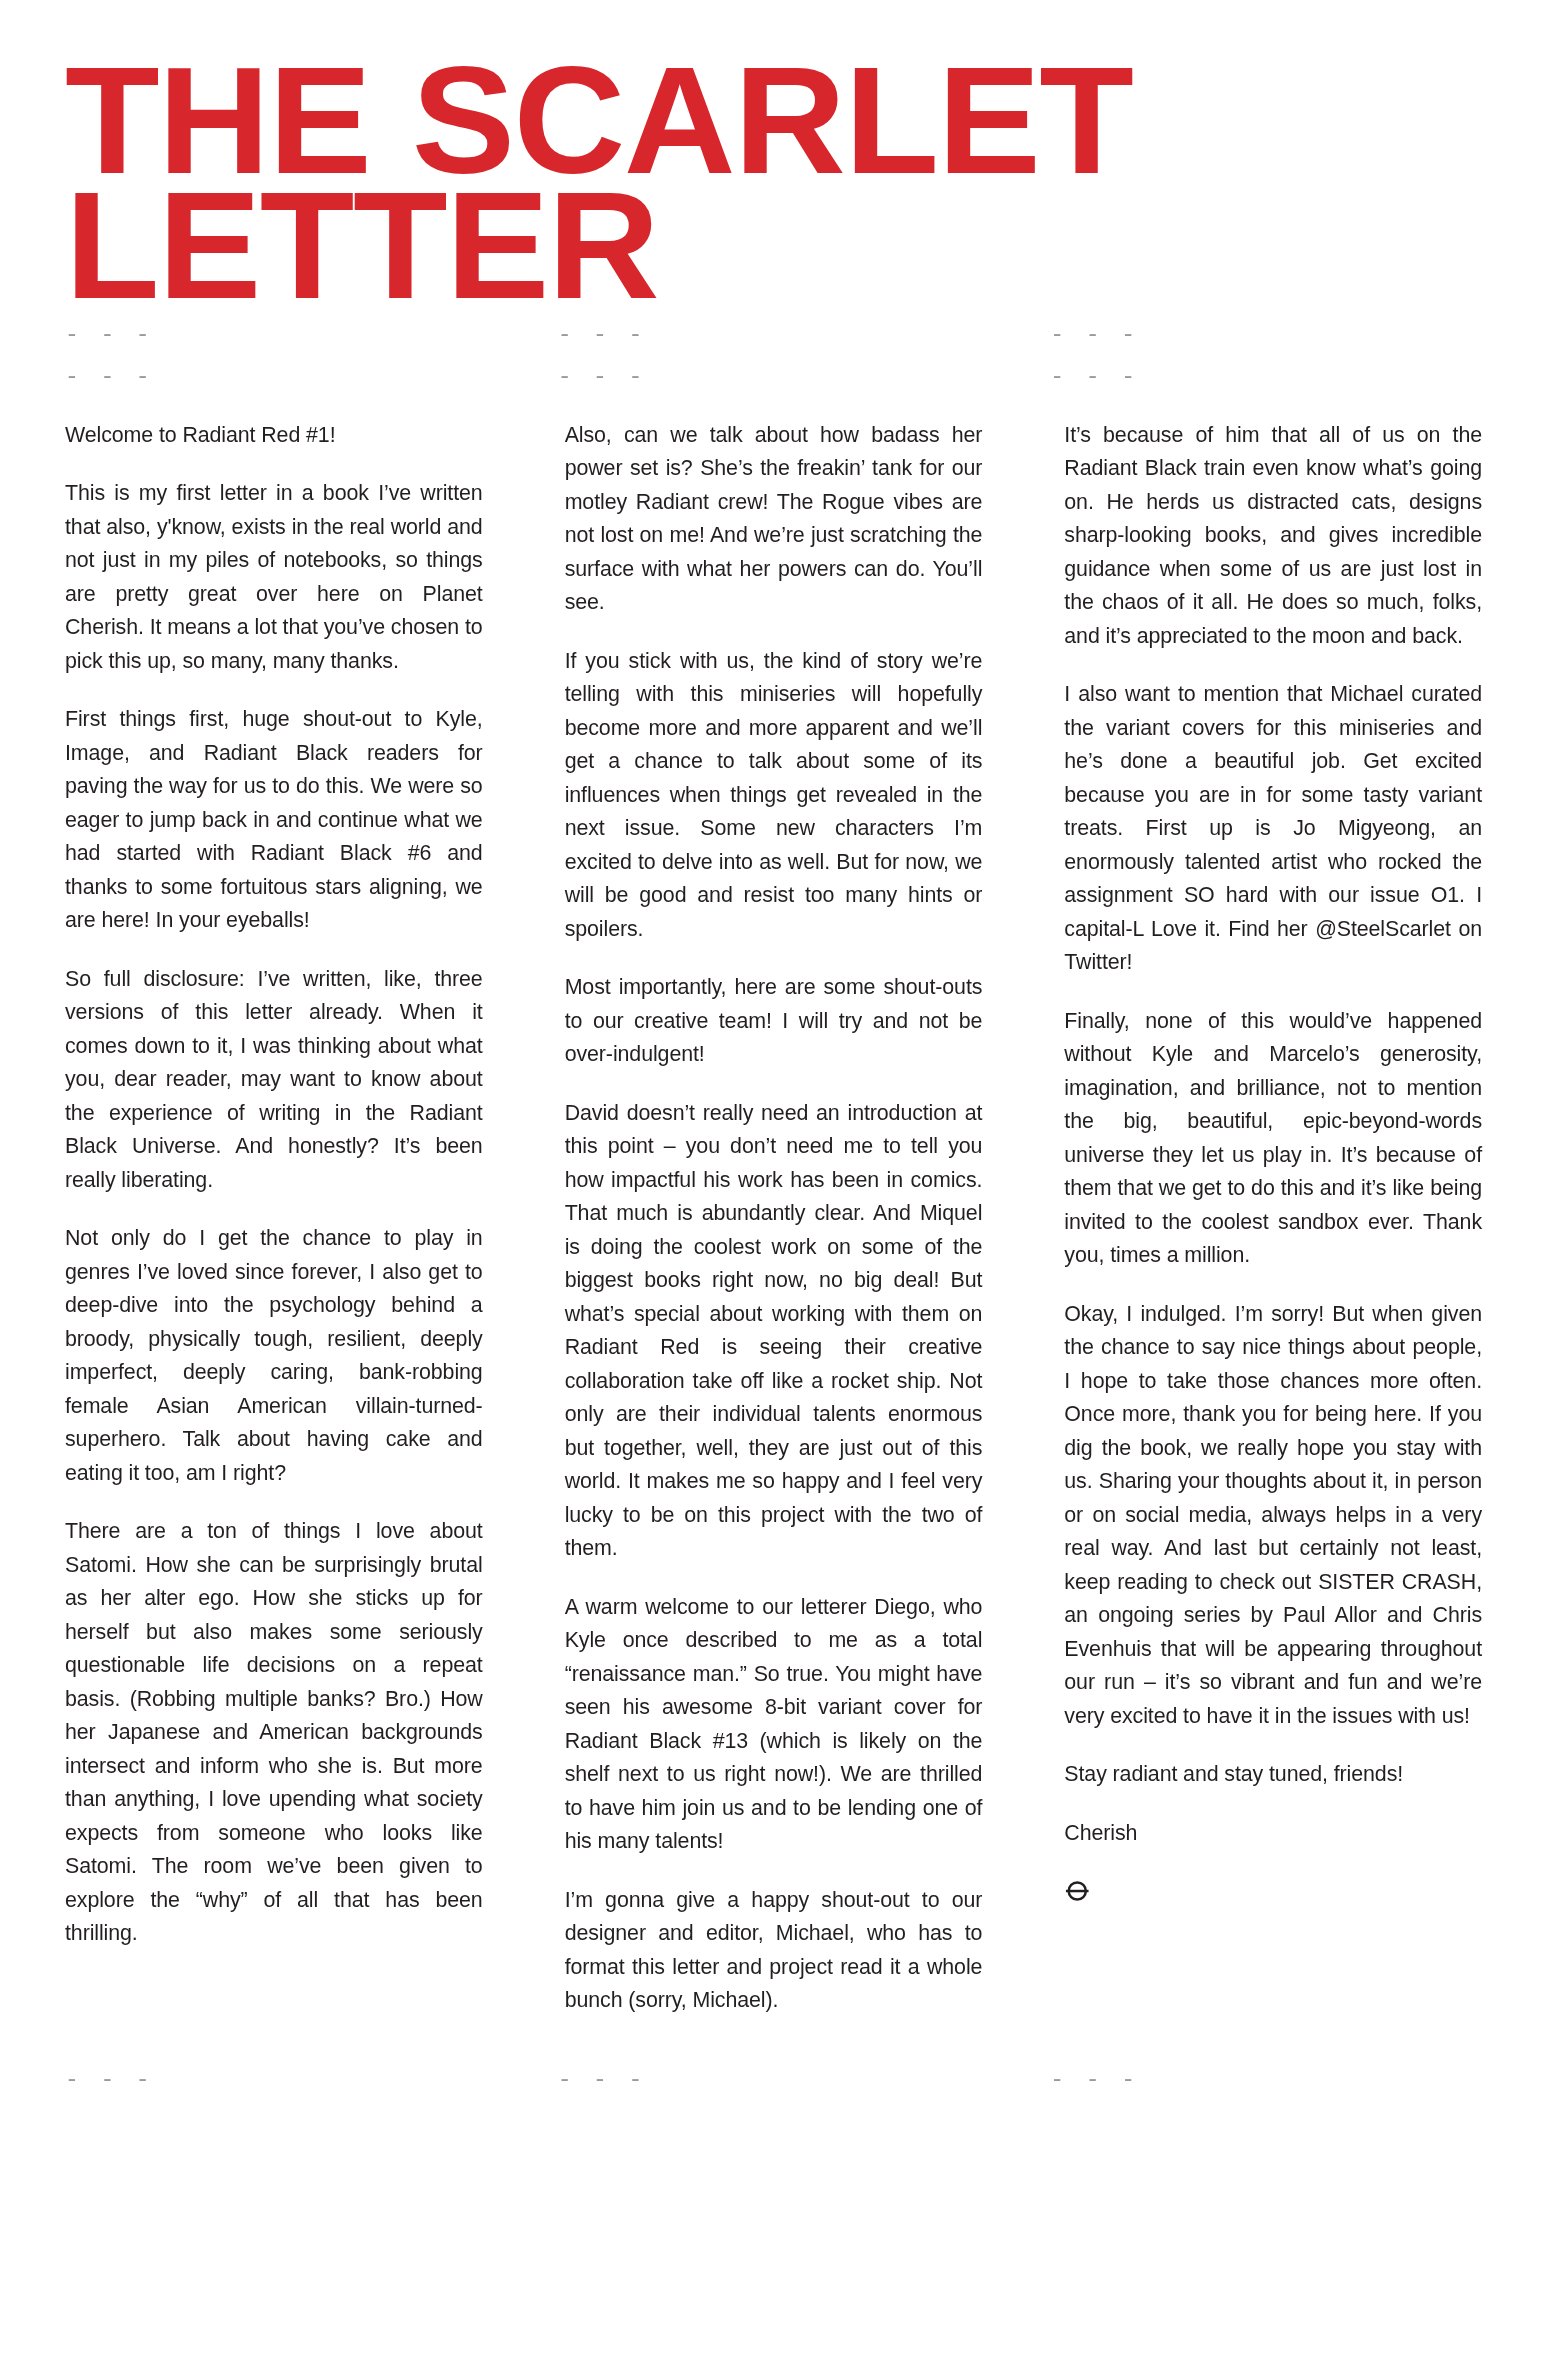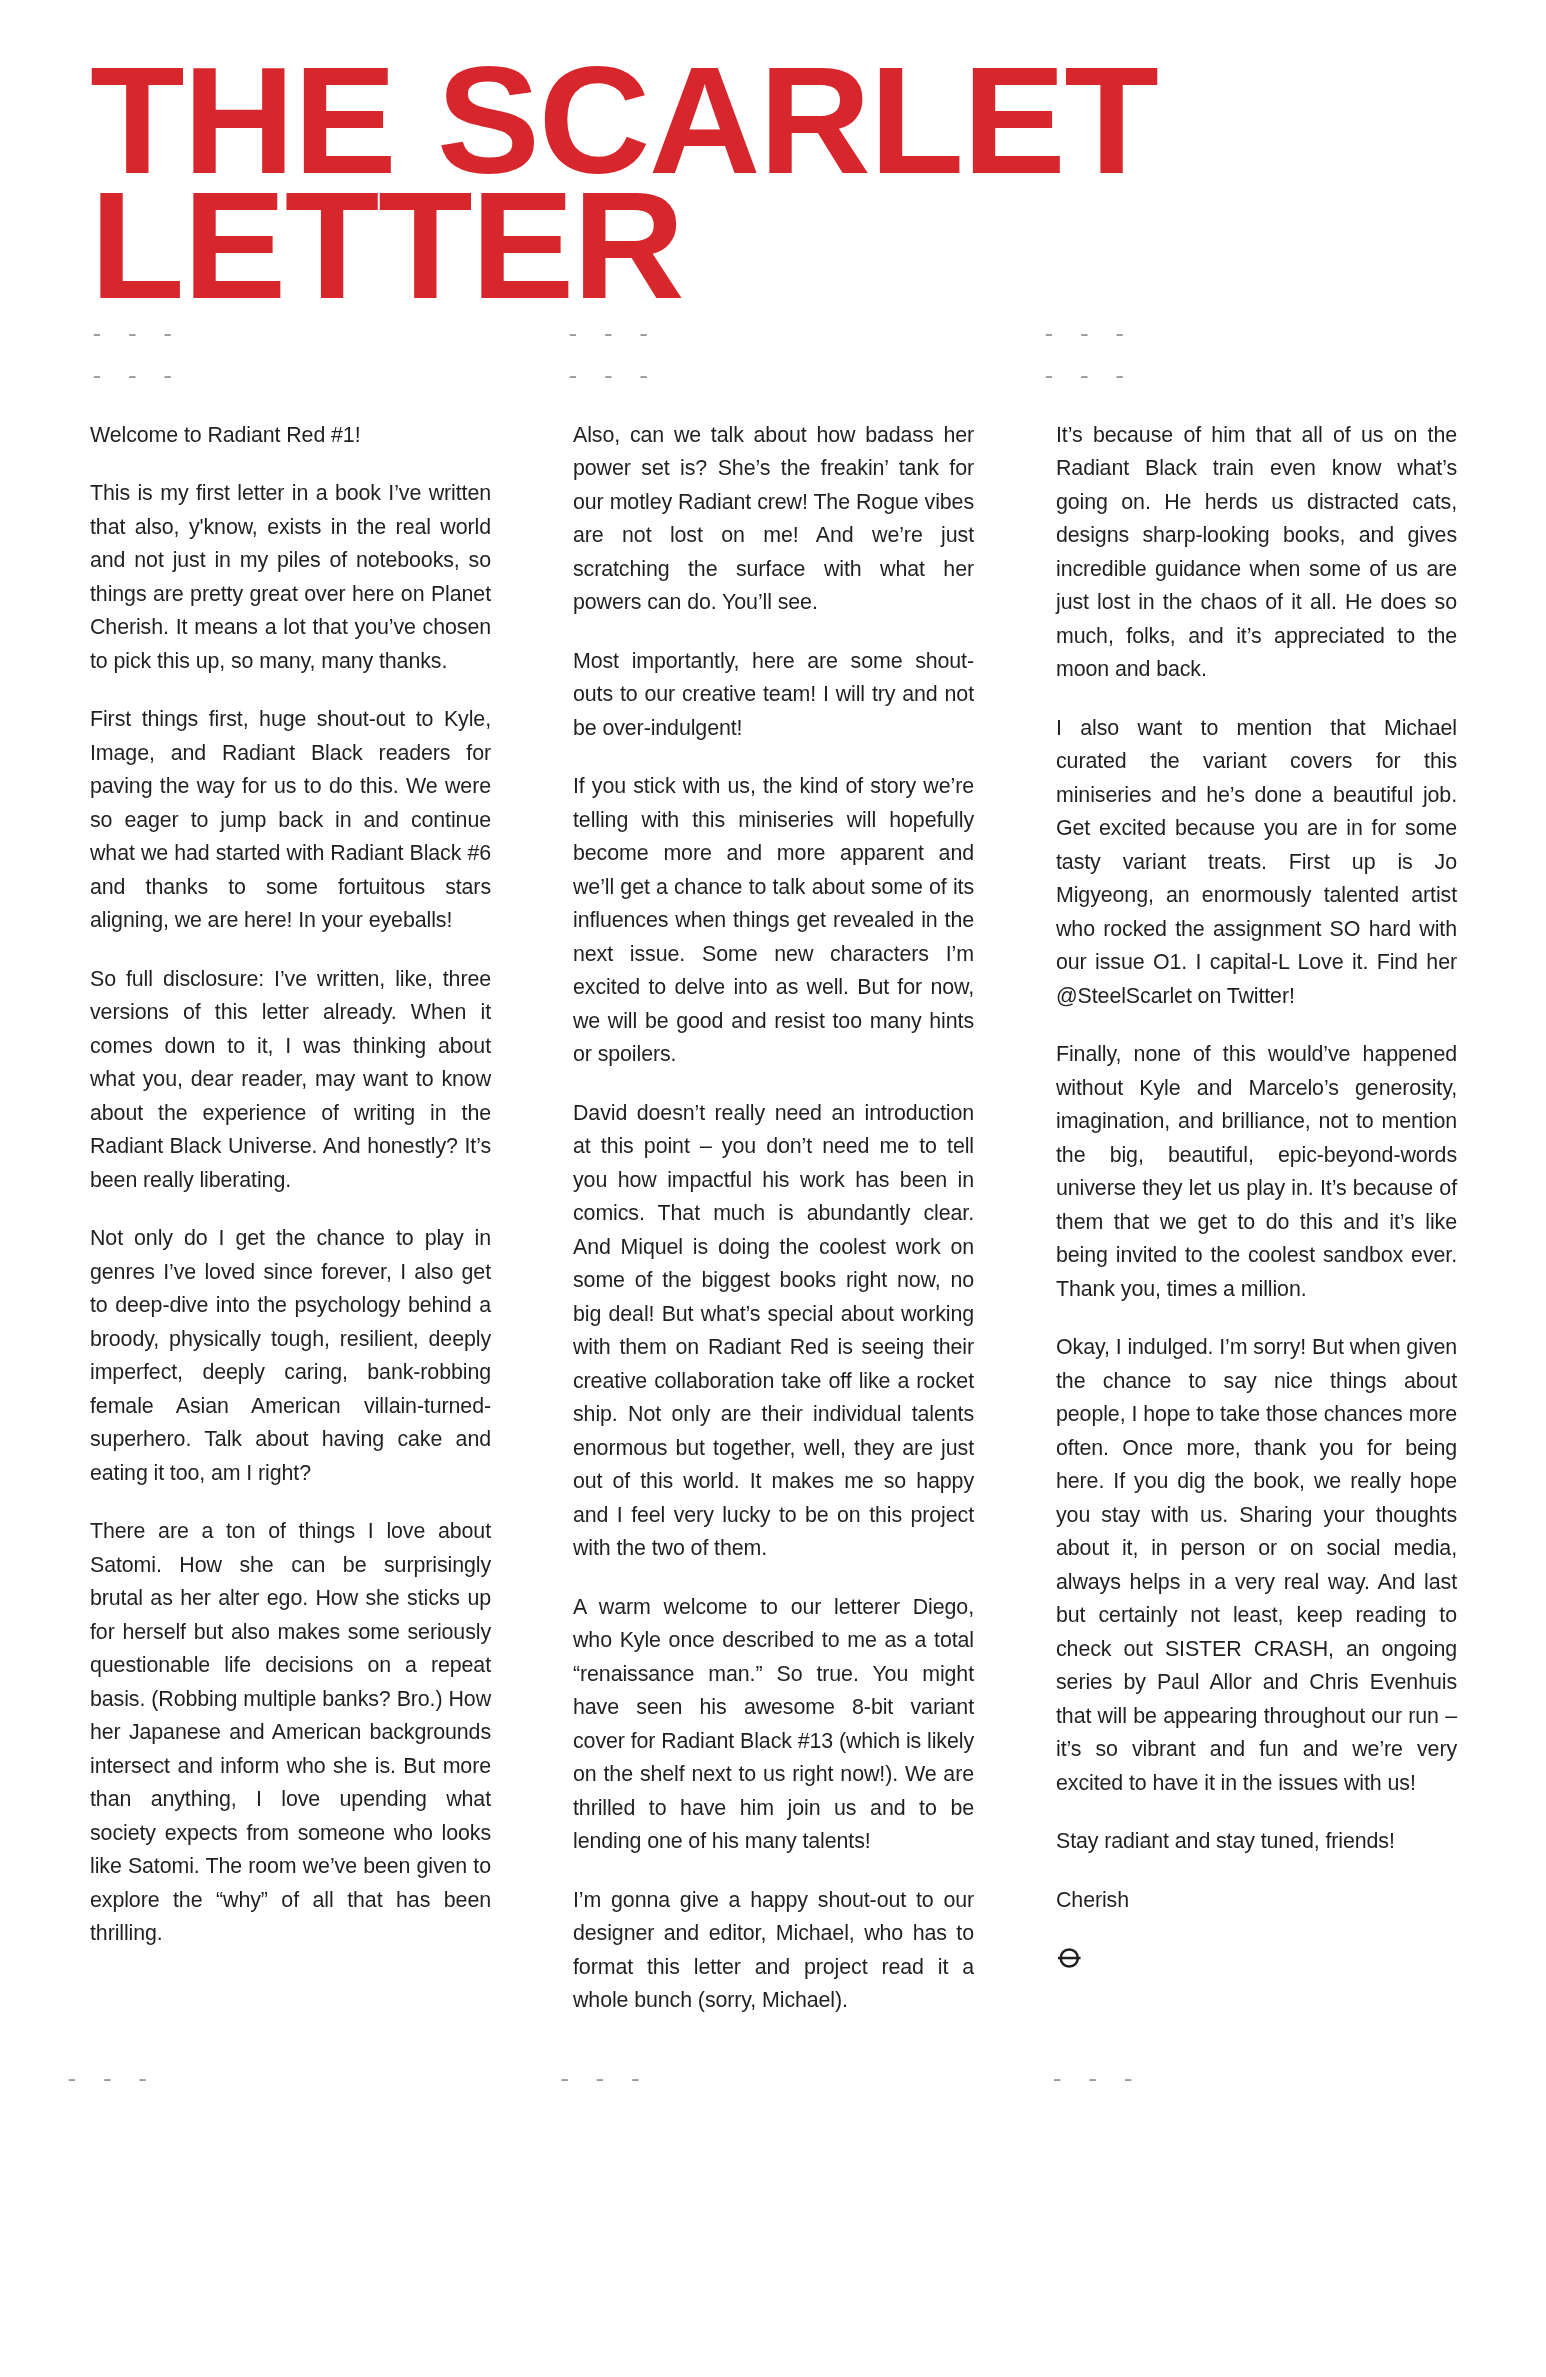--- a/index.html
+++ b/index.html
@@ -15,21 +15,21 @@
     color: #231f20;
     position: relative;
     overflow: hidden;
   }
 
   .page {
     position: relative;
     width: 1547px;
     height: 2118px;
     box-sizing: border-box;
-    padding: 0 90px;
+    padding: 0 65px;
   }
 
   
   .masthead {
     padding-top: 58px;
     line-height: 0.82;
   }
   .masthead-line {
     display: block;
     color: #d8272c;
@@ -152,22 +152,22 @@
       <p>Welcome to Radiant Red #1!</p>
       <p>This is my first letter in a book I’ve written that also, y'know, exists in the real world and not just in my piles of notebooks, so things are pretty great over here on Planet Cherish. It means a lot that you’ve chosen to pick this up, so many, many thanks.</p>
       <p>First things first, huge shout-out to Kyle, Image, and Radiant Black readers for paving the way for us to do this. We were so eager to jump back in and continue what we had started with Radiant Black #6 and thanks to some fortuitous stars aligning, we are here! In your eyeballs!</p>
       <p>So full disclosure: I’ve written, like, three versions of this letter already. When it comes down to it, I was thinking about what you, dear reader, may want to know about the experience of writing in the Radiant Black Universe. And honestly? It’s been really liberating.</p>
       <p>Not only do I get the chance to play in genres I’ve loved since forever, I also get to deep-dive into the psychology behind a broody, physically tough, resilient, deeply imperfect, deeply caring, bank-robbing female Asian American villain-turned-superhero.  Talk about having cake and eating it too, am I right?</p>
       <p>There are a ton of things I love about Satomi. How she can be surprisingly brutal as her alter ego. How she sticks up for herself but also makes some seriously questionable life decisions on a repeat basis. (Robbing multiple banks? Bro.) How her Japanese and American backgrounds intersect and inform who she is. But more than anything, I love upending what society expects from someone who looks like Satomi. The room we’ve been given to explore the “why” of all that has been thrilling.</p>
     </div>
 
     <div class="col">
       <p>Also, can we talk about how badass her power set is? She’s the freakin’ tank for our motley Radiant crew! The Rogue vibes are not lost on me! And we’re just scratching the surface with what her powers can do. You’ll see.</p>
+      <p>If you stick with us, the kind of story we’re telling with this miniseries will hopefully become more and more apparent and we’ll get a chance to talk about some of its influences when things get revealed in the next issue. Some new characters I’m excited to delve into as well. But for now, we will be good and resist too many hints or spoilers.</p>
       <p>Most importantly, here are some shout-outs to our creative team! I will try and not be over-indulgent!</p>
-      <p>If you stick with us, the kind of story we’re telling with this miniseries will hopefully become more and more apparent and we’ll get a chance to talk about some of its influences when things get revealed in the next issue. Some new characters I’m excited to delve into as well. But for now, we will be good and resist too many hints or spoilers.</p>
       <p>David doesn’t really need an introduction at this point – you don’t need me to tell you how impactful his work has been in comics. That much is abundantly clear. And Miquel is doing the coolest work on some of the biggest books right now, no big deal! But what’s special about working with them on Radiant Red is seeing their creative collaboration take off like a rocket ship. Not only are their individual talents enormous but together, well, they are just out of this world. It makes me so happy and I feel very lucky to be on this project with the two of them.</p>
       <p>A warm welcome to our letterer Diego, who Kyle once described to me as a total “renaissance man.” So true. You might have seen his awesome 8-bit variant cover for Radiant Black #13 (which is likely on the shelf next to us right now!). We are thrilled to have him join us and to be lending one of his many talents!</p>
       <p>I’m gonna give a happy shout-out to our designer and editor, Michael, who has to format this letter and project read it a whole bunch (sorry, Michael).</p>
     </div>
 
     <div class="col">
       <p>It’s because of him that all of us on the Radiant Black train even know what’s going on. He herds us distracted cats, designs sharp-looking books, and gives incredible guidance when some of us are just lost in the chaos of it all. He does so much, folks, and it’s appreciated to the moon and back.</p>
       <p>I also want to mention that Michael curated the variant covers for this miniseries and he’s done a beautiful job. Get excited because you are in for some tasty variant treats. First up is Jo Migyeong, an enormously talented artist who rocked the assignment SO hard with our issue O1. I capital-L Love it. Find her @SteelScarlet on Twitter!</p>
       <p>Finally, none of this would’ve happened without Kyle and Marcelo’s generosity, imagination, and brilliance, not to mention the big, beautiful, epic-beyond-words universe they let us play in. It’s because of them that we get to do this and it’s like being invited to the coolest sandbox ever. Thank you, times a million.</p>
       <p>Okay, I indulged. I’m sorry! But when given the chance to say nice things about people, I hope to take those chances more often. Once more, thank you for being here. If you dig the book, we really hope you stay with us. Sharing your thoughts about it, in person or on social media, always helps in a very real way. And last but certainly not least, keep reading to check out SISTER CRASH, an ongoing series by Paul Allor and Chris Evenhuis that will be appearing throughout our run – it’s so vibrant and fun and we’re very excited to have it in the issues with us!</p>

